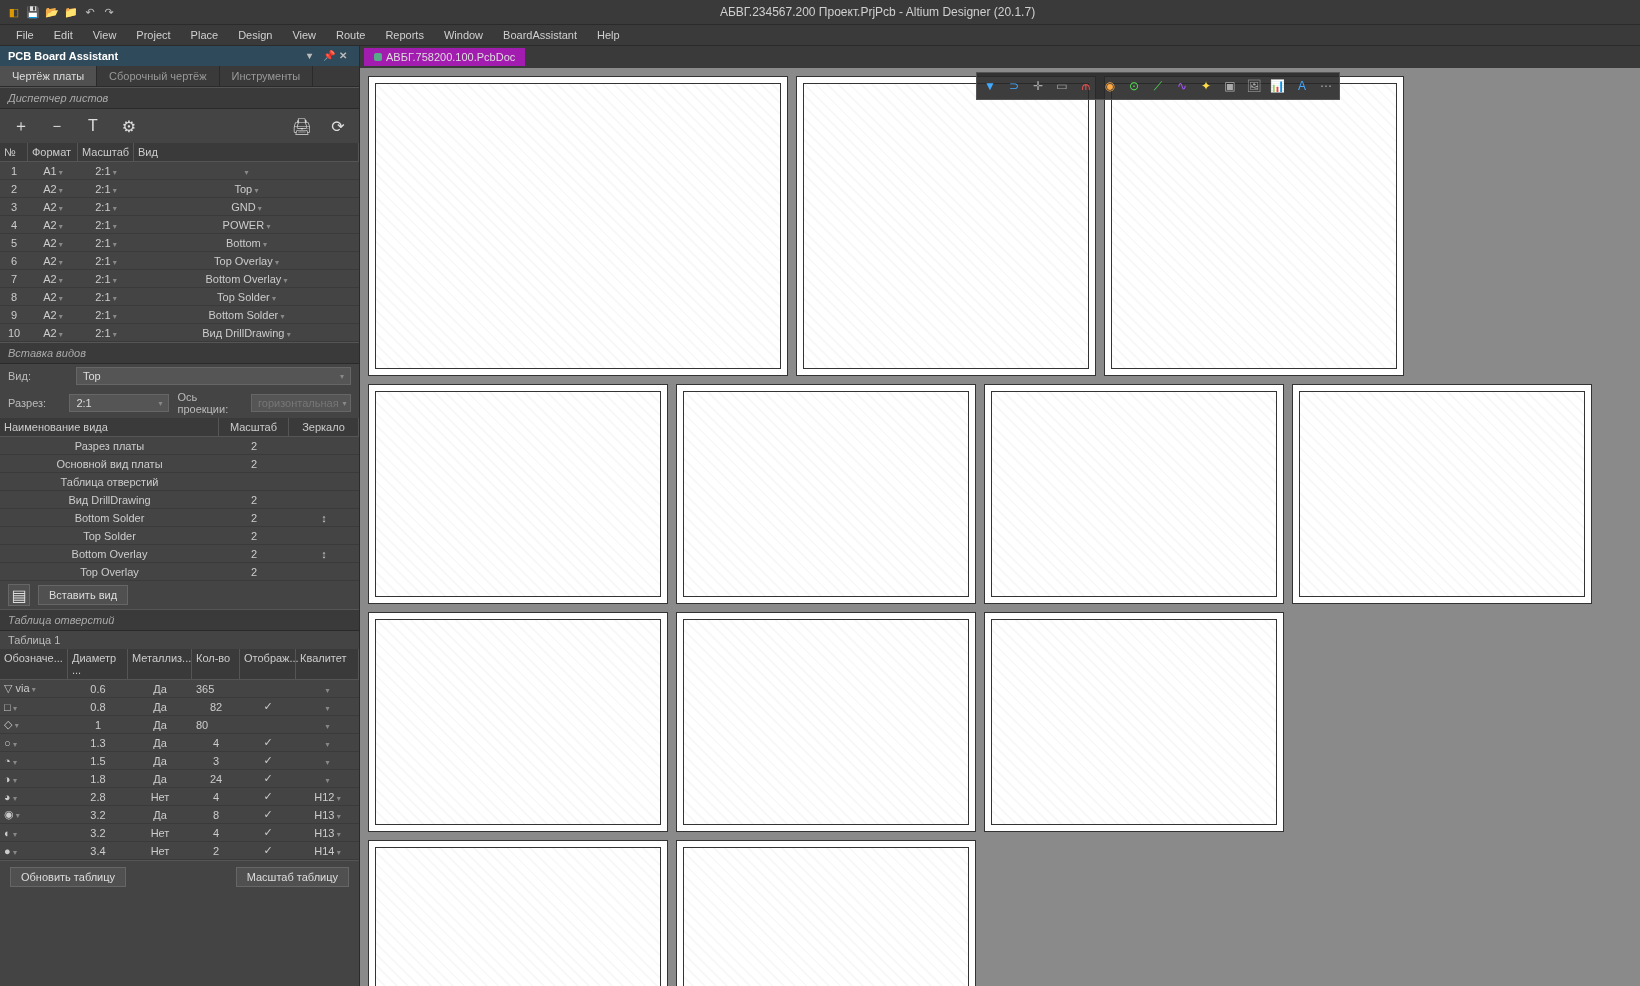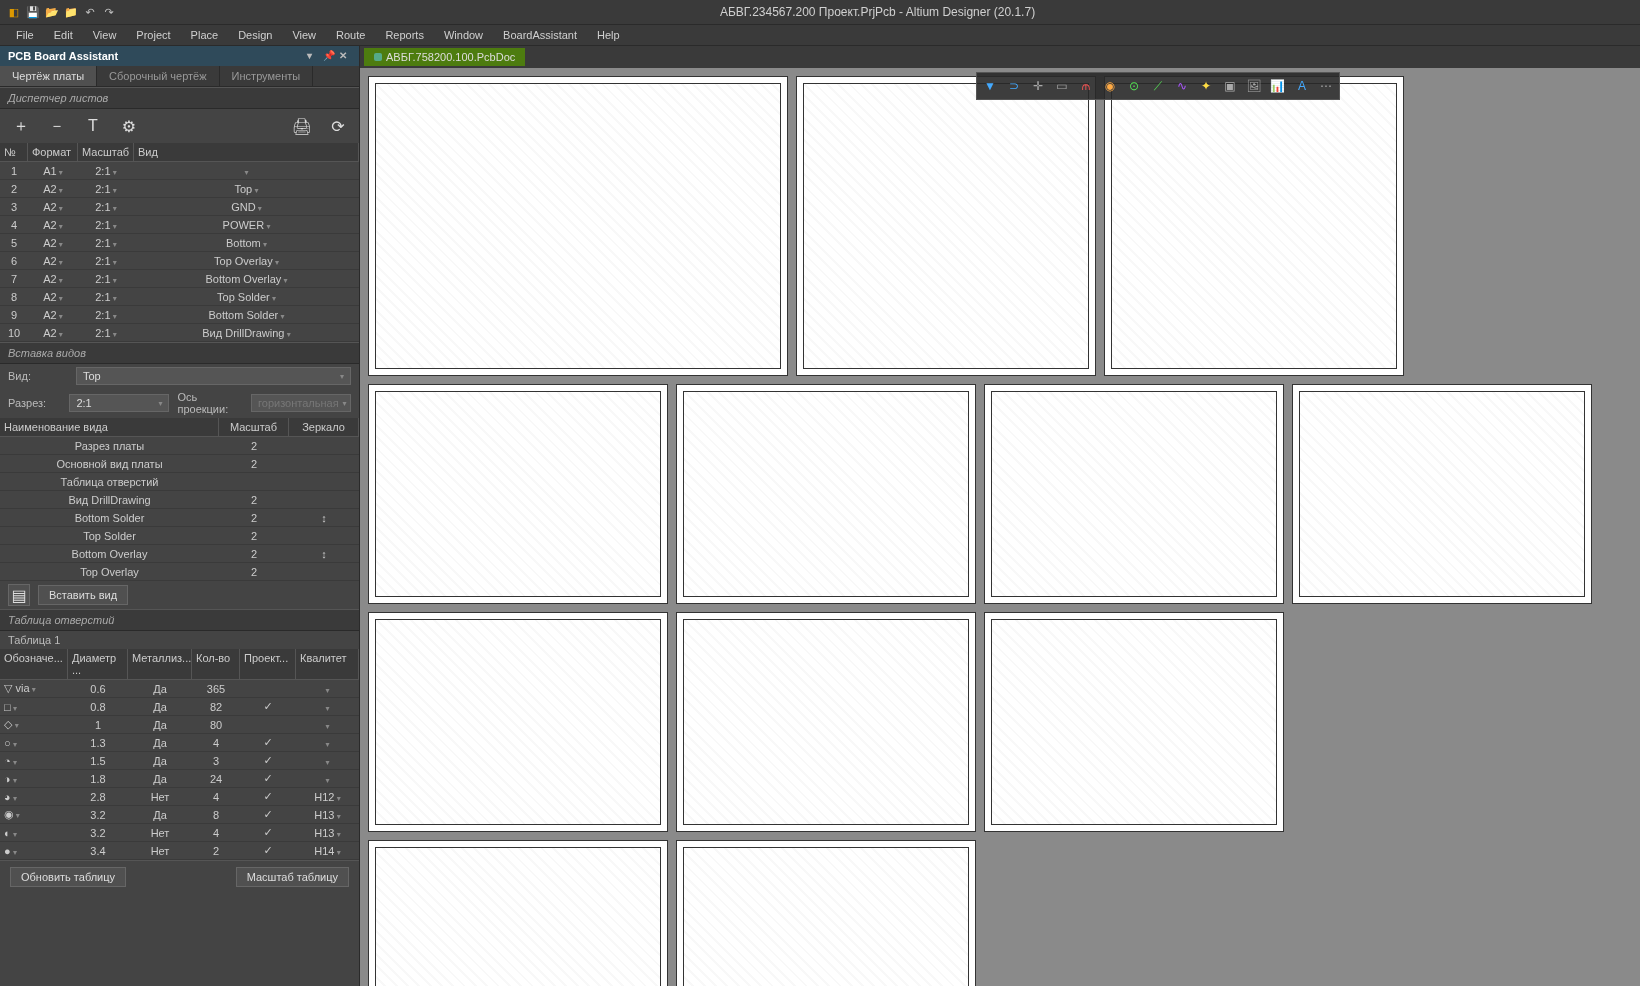--- a/index.html
+++ b/index.html
@@ -27,21 +27,21 @@
 .table-row { display: flex; border-bottom: 1px solid #3a3a3a; height: 18px; align-items: center; }
 .table-row .td { padding: 1px 4px; color: #ccc; font-size: 11px; overflow: hidden; }
 .dd::after { content: " ▾"; font-size: 8px; color: #888; }
 .form-row { display: flex; align-items: center; padding: 3px 8px; gap: 8px; }
 .form-row label { width: 60px; color: #bbb; }
 .select { background: #555; border: 1px solid #666; padding: 2px 6px; color: #ddd; min-width: 100px; cursor: pointer; display: inline-flex; align-items: center; justify-content: space-between; }
 .select::after { content: "▾"; font-size: 8px; color: #888; margin-left: 4px; }
 .btn { background: #505050; border: 1px solid #666; padding: 3px 10px; color: #ddd; cursor: pointer; }
 .content { flex: 1; background: #888; position: relative; overflow: hidden; }
 .tab-strip { height: 22px; background: #3a3a3a; display: flex; align-items: center; padding: 0 4px; gap: 2px; }
-.file-tab { background: #4d7c0f; padding: 3px 10px; color: #ddd; display: flex; align-items: center; gap: 4px; font-size: 11px; }
+.file-tab { background: #a21caf; padding: 3px 10px; color: #ddd; display: flex; align-items: center; gap: 4px; font-size: 11px; }
 .file-tab .dot { width: 8px; height: 8px; background: #5a8; border-radius: 2px; }
 .canvas { flex: 1; background: #8a8a8a; padding: 8px; overflow: auto; height: calc(100% - 22px); position: relative; }
 .sheet-grid { display: flex; flex-wrap: wrap; gap: 8px; }
 .sheet { background: #fff; border: 1px solid #333; position: relative; display: flex; align-items: center; justify-content: center; }
 .sheet .inner { border: 1px solid #333; margin: 6px; width: calc(100% - 12px); height: calc(100% - 12px); position: relative; background: repeating-linear-gradient(45deg, #f8f8f8, #f8f8f8 2px, #fff 2px, #fff 8px); }
 .floating-toolbar { position: absolute; top: 4px; right: 300px; background: rgba(40,40,40,0.9); border: 1px solid #555; display: flex; gap: 2px; padding: 2px; z-index: 10; }
 .ft-btn { width: 22px; height: 22px; display: flex; align-items: center; justify-content: center; cursor: pointer; color: #aaa; font-size: 12px; }
 .ft-btn.c1 { color: #4af; }
 .ft-btn.c2 { color: #fa4; }
 .ft-btn.c3 { color: #f55; }
@@ -250,45 +250,45 @@
     </div>
 
     <div class="section-header">Таблица отверстий</div>
     <div style="padding:3px 8px;color:#bbb">Таблица 1</div>
     <div class="table">
       <div class="table-header">
         <div class="th" style="width:68px">Обозначе...</div>
         <div class="th" style="width:60px">Диаметр ...</div>
         <div class="th" style="width:64px">Металлиз...</div>
         <div class="th" style="width:48px">Кол-во</div>
-        <div class="th" style="width:56px">Проект...</div>
+        <div class="th" style="width:56px">Отображ...</div>
         <div class="th" style="flex:1">Квалитет</div>
       </div>
       <div id="holes-body">
           <div class="table-row">
             <div class="td dd" style="width:68px">▽ via</div>
     <div class="td" style="width:60px;text-align:center">0.6</div>
     <div class="td" style="width:64px;text-align:center">Да</div>
-    <div class="td" style="width:48px;text-align:center">365</div>
+    <div class="td" style="width:48px;text-align:left">365</div>
     <div class="td" style="width:56px;text-align:center"></div>
     <div class="td dd" style="flex:1;text-align:center"></div>
           </div>
           <div class="table-row">
             <div class="td dd" style="width:68px">□</div>
     <div class="td" style="width:60px;text-align:center">0.8</div>
     <div class="td" style="width:64px;text-align:center">Да</div>
     <div class="td" style="width:48px;text-align:center">82</div>
     <div class="td" style="width:56px;text-align:center">✓</div>
     <div class="td dd" style="flex:1;text-align:center"></div>
           </div>
           <div class="table-row">
             <div class="td dd" style="width:68px">◇</div>
     <div class="td" style="width:60px;text-align:center">1</div>
     <div class="td" style="width:64px;text-align:center">Да</div>
-    <div class="td" style="width:48px;text-align:center">80</div>
+    <div class="td" style="width:48px;text-align:left">80</div>
     <div class="td" style="width:56px;text-align:center"></div>
     <div class="td dd" style="flex:1;text-align:center"></div>
           </div>
           <div class="table-row">
             <div class="td dd" style="width:68px">○</div>
     <div class="td" style="width:60px;text-align:center">1.3</div>
     <div class="td" style="width:64px;text-align:center">Да</div>
     <div class="td" style="width:48px;text-align:center">4</div>
     <div class="td" style="width:56px;text-align:center">✓</div>
     <div class="td dd" style="flex:1;text-align:center"></div>

